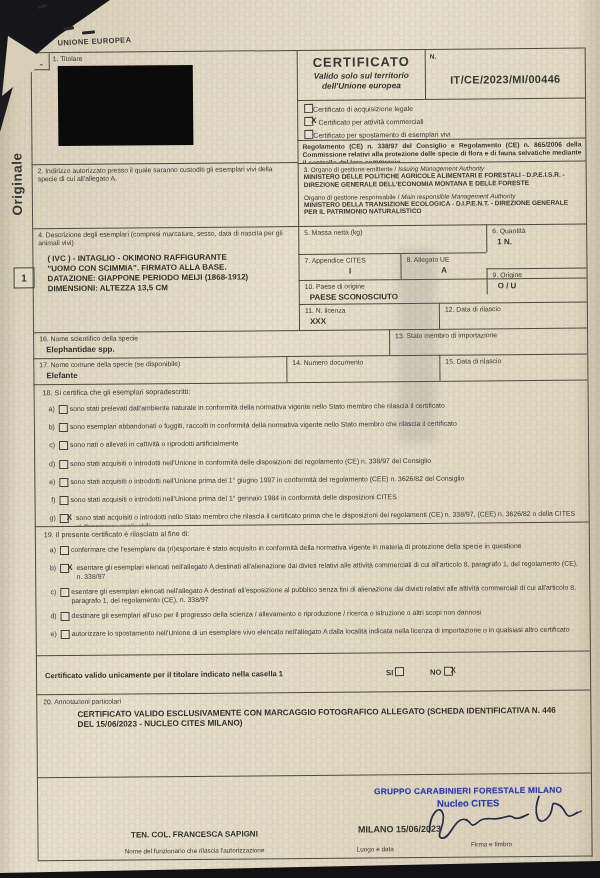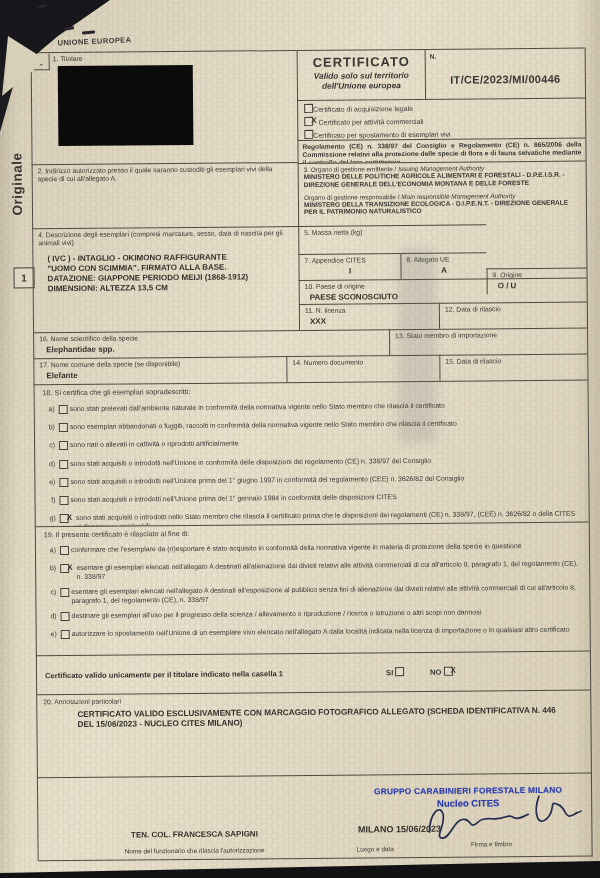--- a/index.html
+++ b/index.html
@@ -141,20 +141,24 @@
           <div>( IVC ) - INTAGLIO - OKIMONO RAFFIGURANTE</div>
           <div>"UOMO CON SCIMMIA". FIRMATO ALLA BASE.</div>
           <div>DATAZIONE: GIAPPONE PERIODO MEIJI (1868-1912)</div>
           <div>DIMENSIONI: ALTEZZA 13,5 CM</div>
         </div>
       </div>
 
       <div class="cell" style="left:266px;top:176px;width:188px;height:28px;">
         <div class="lab" style="padding:2px 5px;">5. Massa netta  (kg)</div>
       </div>
+      <div class="cell" style="left:454px;top:176px;width:100px;height:28px;">
+        <div class="lab" style="padding:2px 5px;">6. Quantità</div>
+        <div class="val" style="padding:0 10px;">1 N.</div>
+      </div>
 
       <div class="cell" style="left:266px;top:204px;width:102px;height:26px;">
         <div class="lab" style="padding:2px 5px;">7. Appendice CITES</div>
         <div class="val" style="text-align:center;">I</div>
       </div>
       <div class="cell" style="left:368px;top:204px;width:86px;height:26px;">
         <div class="lab" style="padding:2px 5px;">8. Allegato UE</div>
         <div class="val" style="text-align:center;">A</div>
       </div>
       <div class="cell" style="left:454px;top:204px;width:100px;height:26px;margin-top:16px;">

